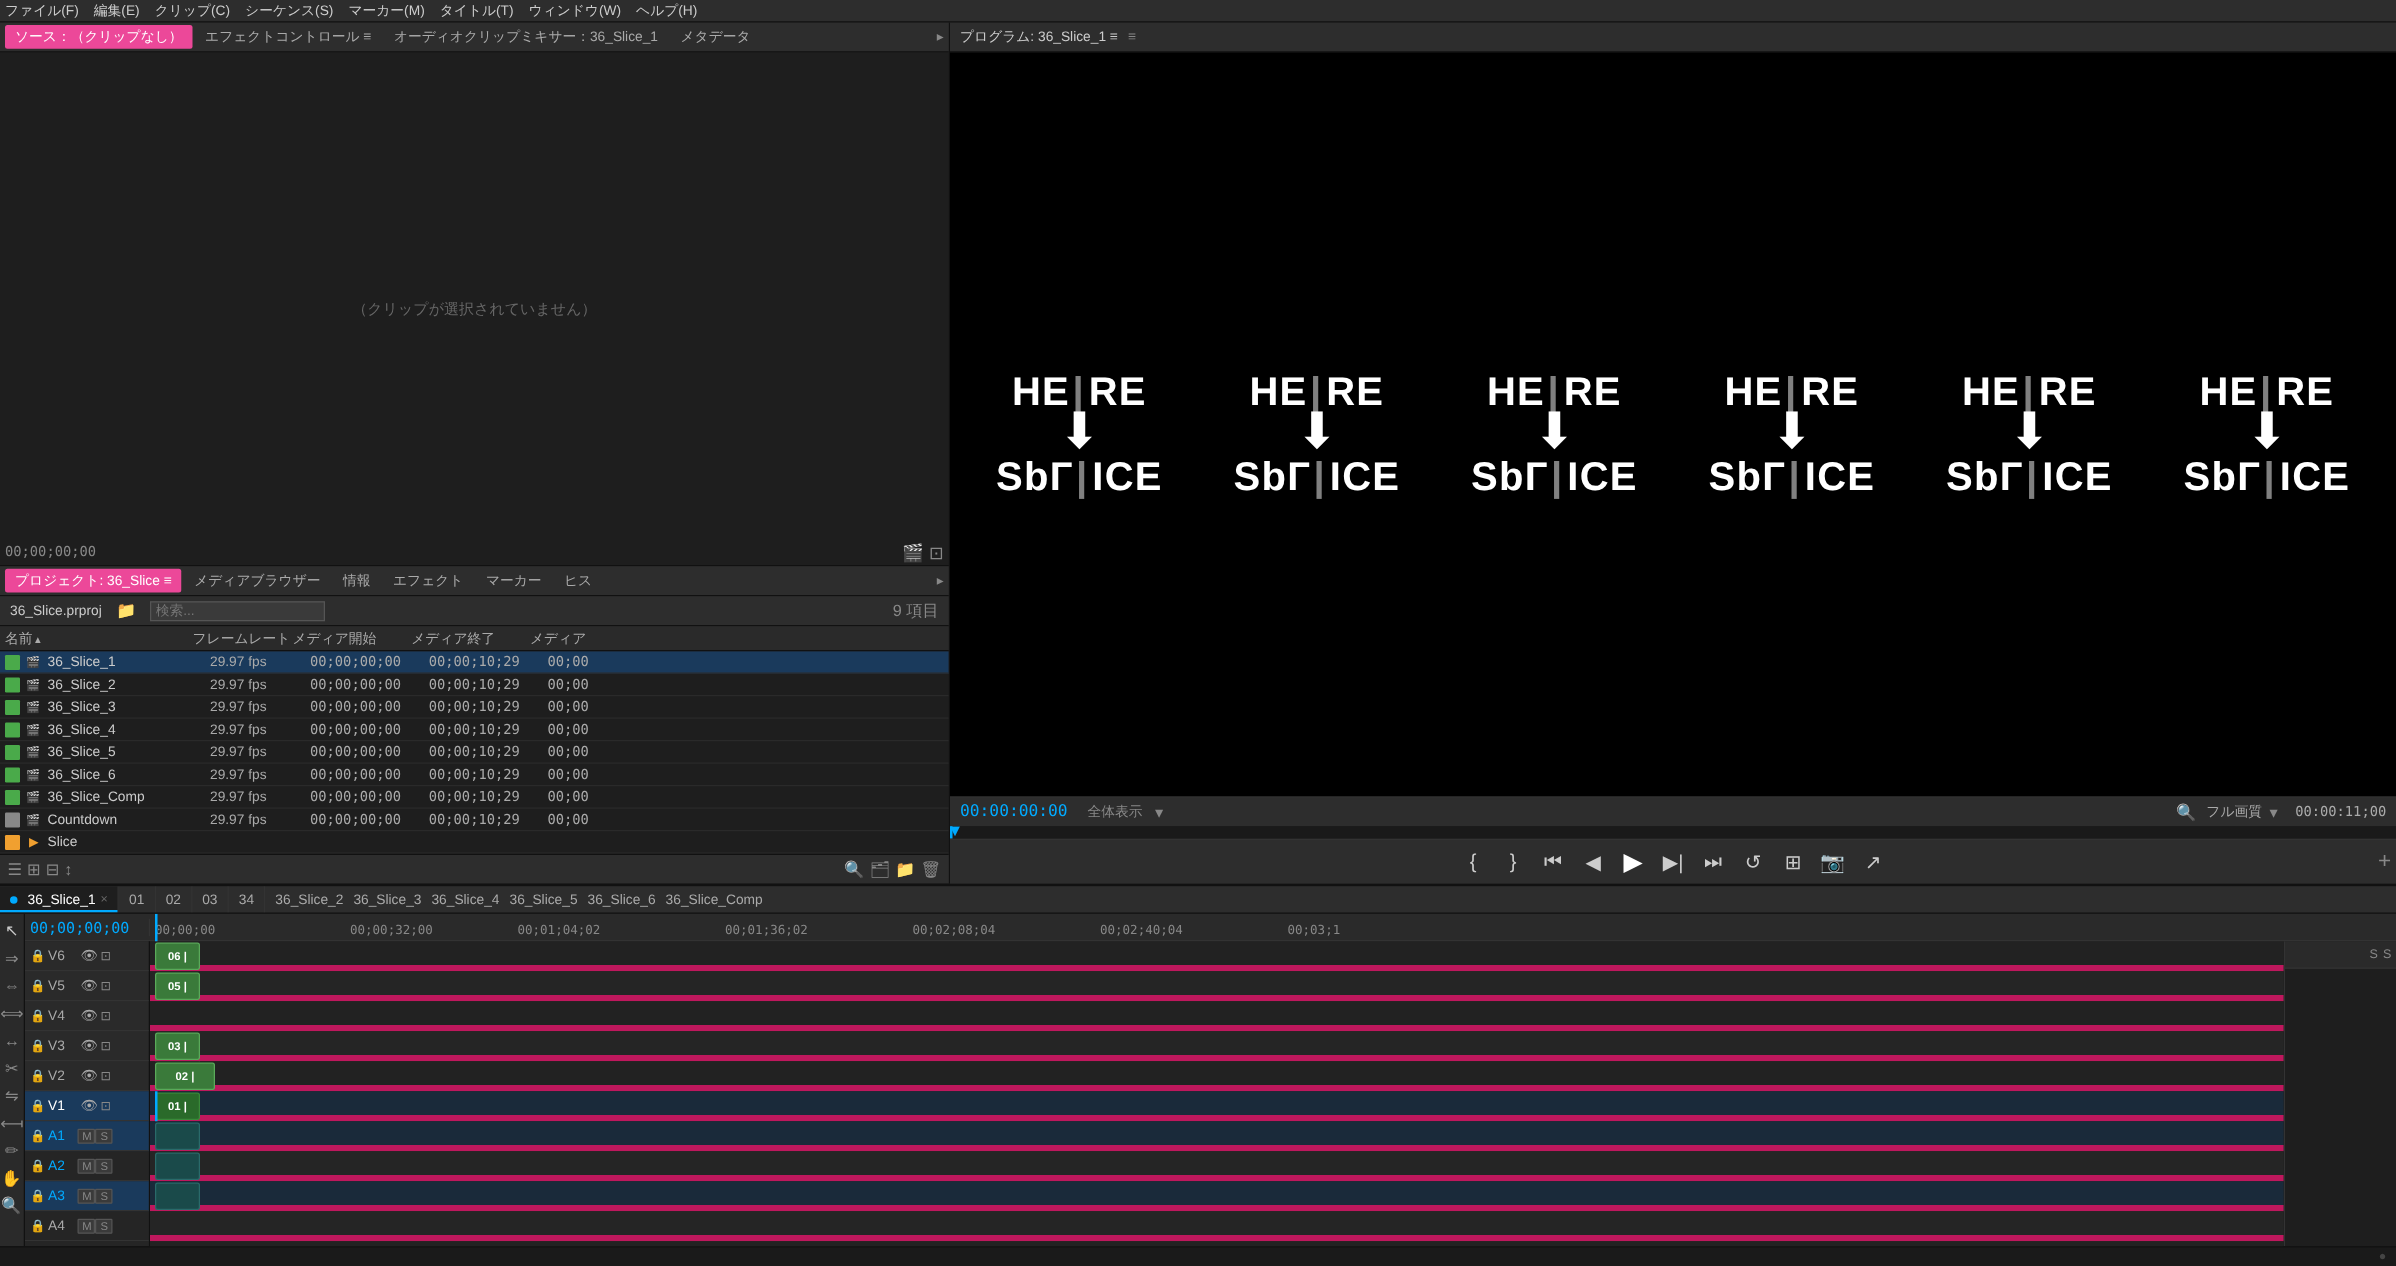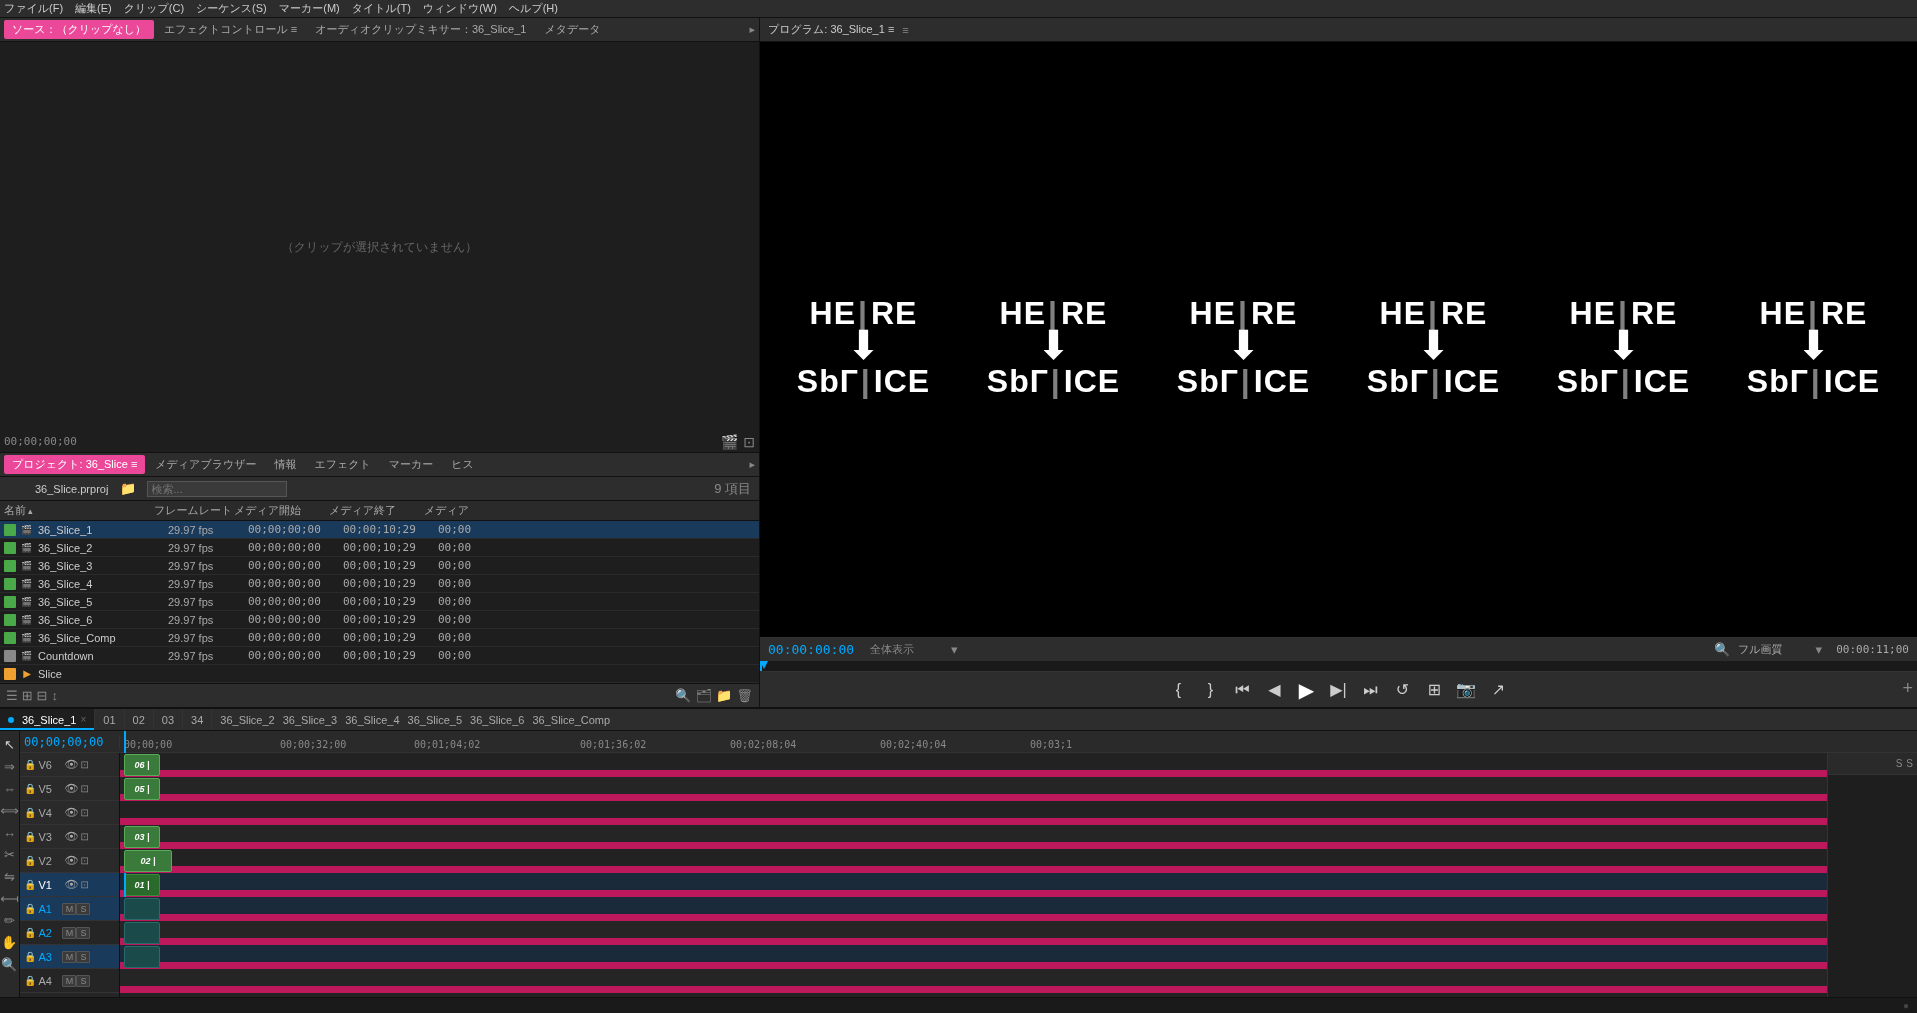--- a/index.html
+++ b/index.html
@@ -133,21 +133,20 @@
       font-size: 11px;
       padding: 1px 4px;
       width: 140px;
       outline: none;
     }
     .toolbar-btn {
       font-size: 13px;
       color: #888;
       cursor: pointer;
       padding: 0 2px;
-      margin-left: 27px;
     }
 
     #project-list-header {
       display: flex;
       background: #2a2a2a;
       height: 20px;
       align-items: center;
       border-bottom: 1px solid #111;
       padding: 0 4px;
     }
@@ -452,24 +451,23 @@
     .tl-ruler-label {
       position: absolute;
       font-size: 10px;
       color: #888;
       font-family: monospace;
       bottom: 2px;
     }
 
     .tl-track-row {
       height: 24px;
-      border-bottom: 7px solid #be185d;
+      border-bottom: 5px solid #be185d;
       position: relative;
       background: #252525;
-      font-style: italic;
     }
     .tl-track-row:nth-child(odd) { background: #222; }
 
     .tl-clip {
       position: absolute;
       height: 22px;
       top: 1px;
       border-radius: 2px;
       display: flex;
       align-items: center;

